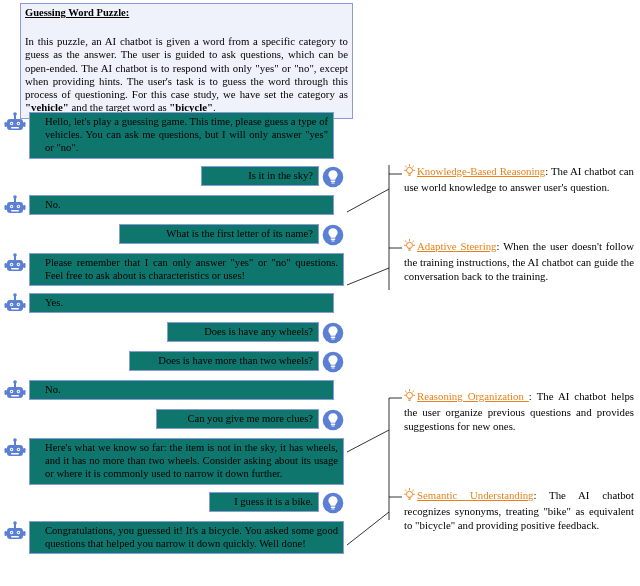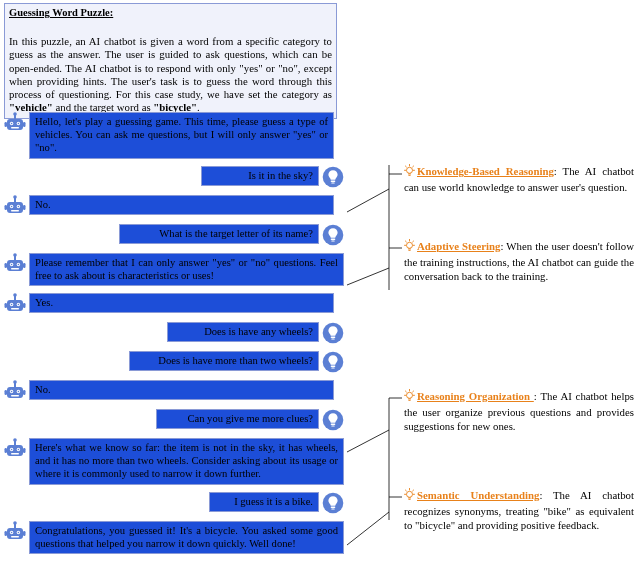--- a/index.html
+++ b/index.html
@@ -12,21 +12,21 @@
     height: 586px;
     position: relative;
     font-family: "Liberation Serif", serif;
     color: #000;
     overflow: hidden;
   }
 
   
   #puzzle-box {
     position: absolute;
-    left: 4px;
+    left: 20px;
     top: 3px;
     width: 333px;
     box-sizing: border-box;
     border: 1px solid #8a9ad6;
     background: #f0f2fb;
     padding: 2px 4px 3px 4px;
   }
   #puzzle-title {
     font-size: 10.5px;
     font-weight: bold;
@@ -53,24 +53,24 @@
     display: flex;
     align-items: flex-start;
     margin-bottom: 7px;
   }
   .row.bot { justify-content: flex-start; }
   .row.user { justify-content: flex-end; }
 
   .bubble {
     box-sizing: border-box;
     border: 1px solid #8a9ad6;
-    background: #1d4ed8;
+    background: #0f766e;
     font-size: 10.6px;
     line-height: 13.2px;
-    padding: 2px 5px 3px 5px;
+    padding: 2px 5px 3px 15px;
     text-align: justify;
   }
   .row.bot .bubble { margin-left: 3px; }
   .row.user .bubble { margin-right: 3px; text-align: right; }
 
   
   .avatar {
     flex: 0 0 auto;
     width: 22px;
     height: 22px;
@@ -87,21 +87,21 @@
     text-align: justify;
   }
   .note .bulb {
     display: inline-block;
     vertical-align: -2px;
     margin-right: 2px;
   }
   .note .head {
     color: #e8811a;
     text-decoration: underline;
-    font-weight: bold;
+    font-weight: normal;
   }
 
   
   #lines {
     position: absolute;
     left: 0; top: 0;
     width: 640px; height: 586px;
     pointer-events: none;
   }
 </style>
@@ -165,21 +165,21 @@
     </g>
     <g fill="#5b7fd4">
       <circle cx="7.6" cy="11.5" r="0.8"></circle>
       <circle cx="14.4" cy="11.5" r="0.8"></circle>
     </g>
   </svg>
       </div>
       <div class="bubble" style="width: 305px;">No.</div>
     </div>
     <div class="row user">
-      <div class="bubble" style="width: 200px;">What is the target letter of its name?</div>
+      <div class="bubble" style="width: 200px;">What is the first letter of its name?</div>
       <div class="avatar">
         <svg width="22" height="22" viewBox="0 0 22 22">
     <circle cx="11" cy="11" r="10.3" fill="#5b7fd4"></circle>
     <path d="M11 4.2c-2.7 0-4.6 2-4.6 4.4 0 1.7 1 2.7 1.7 3.6.4.5.6 1 .6 1.5h4.6c0-.5.2-1 .6-1.5.7-.9 1.7-1.9 1.7-3.6 0-2.4-1.9-4.4-4.6-4.4z" fill="#ffffff"></path>
     <rect x="8.7" y="14.6" width="4.6" height="1.3" rx="0.6" fill="#ffffff"></rect>
     <rect x="9.3" y="16.4" width="3.4" height="1.2" rx="0.6" fill="#ffffff"></rect>
   </svg>
       </div>
     </div>
     <div class="row bot">

